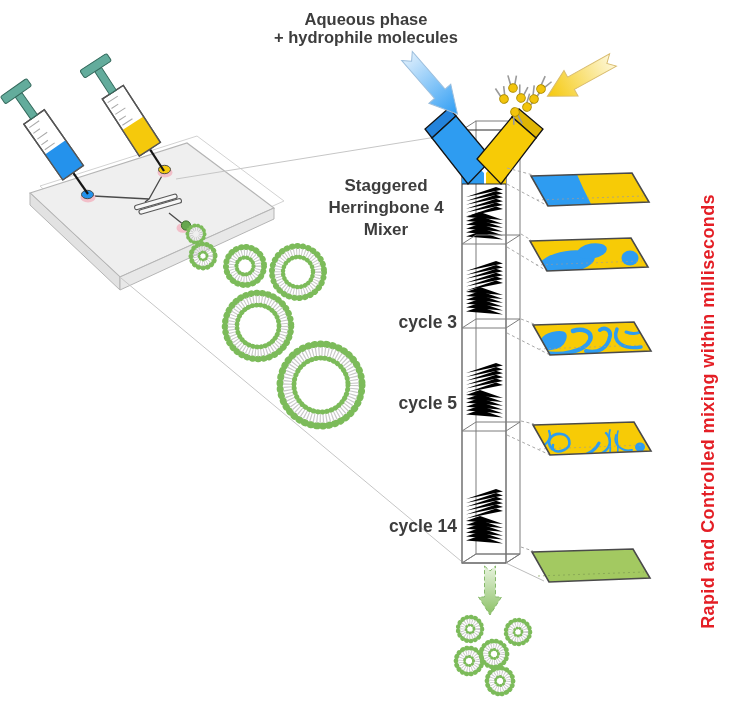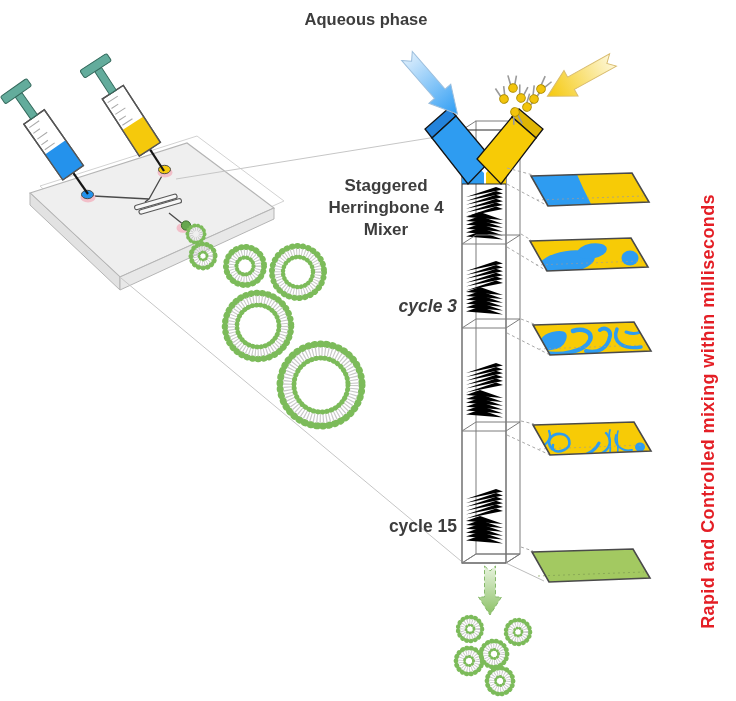--- a/index.html
+++ b/index.html
@@ -7,21 +7,21 @@
     position:relative; width:736px; height:701px; background:#ffffff;
     font-family:"Liberation Sans", sans-serif; overflow:hidden;border-radius:28px;
   }
   .stage svg { position:absolute; left:0; top:0; }
   .lbl { position:absolute; color:#3d3d3d; font-weight:bold; text-align:center; line-height:1.12; }
   .lbl span { display:block; }
   .lbl-aqueous  { left:250px; top:10px;  width:232px; font-size:16.5px; }
   .lbl-organic  { left:498px; top:10px;  width:220px; font-size:16.5px; }
   .lbl-mixer    { left:325px; top:175px; width:122px; font-size:17px; line-height:1.3; }
   .lbl-cycle    { position:absolute; width:100px; text-align:right; color:#3d3d3d; font-weight:bold; font-size:17.5px; }
-  .lbl-cycle3   { left:357px; top:296px;font-style:italic; }
+  .lbl-cycle3   { left:357px; top:312px; }
   .lbl-cycle5   { left:357px; top:393px; }
   .lbl-cycle15  { left:357px; top:516px; }
   .side-note { position:absolute; left:687px; top:168px; width:42px; height:486px;
                display:flex; align-items:center; justify-content:center; }
   .side-note span { writing-mode:vertical-rl; transform:rotate(180deg); white-space:nowrap;
                     font-weight:bold; font-size:18px; color:#E41E25; letter-spacing:.4px; }
   .lip-o { fill:none; stroke:#7CBB5A; stroke-linecap:round; }
   .lip-t { fill:none; stroke:#c9c9c9; }
   .wire { fill:none; stroke:#7d7d7d; stroke-width:1; }
   .dash { fill:none; stroke:#a8a8a8; stroke-width:1; stroke-dasharray:3 2.6; }
@@ -322,31 +322,33 @@
     <g transform="translate(500,681)">
       <circle r="13" class="lip-o" stroke-width="4.8" stroke-dasharray="0.4 4.1"></circle>
       <circle r="8" class="lip-t" stroke-width="5.8" stroke-dasharray="0.9 1.4"></circle>
       <circle r="4.5" class="lip-o" stroke-width="3" stroke-dasharray="0.3 2.7"></circle>
     </g>
   </g>
 </svg>
 
 <div class="lbl lbl-aqueous">
   <span>Aqueous phase</span>
+  <span>+ hydrophile molecules</span>
 </div>
 
 <div class="lbl lbl-organic">
 </div>
 
 <div class="lbl lbl-mixer">
   <span>Staggered</span>
   <span>Herringbone 4</span>
   <span>Mixer</span>
 </div>
 
 <div class="lbl-cycle lbl-cycle3">cycle 3</div>
-<div class="lbl-cycle lbl-cycle15">cycle 15</div>
+<div class="lbl-cycle lbl-cycle5">cycle 5</div>
+<div class="lbl-cycle lbl-cycle15">cycle 14</div>
 
 <div class="side-note">
   <span>Rapid and Controlled mixing within milliseconds</span>
 </div>
 
 </div>
 
 </body></html>

